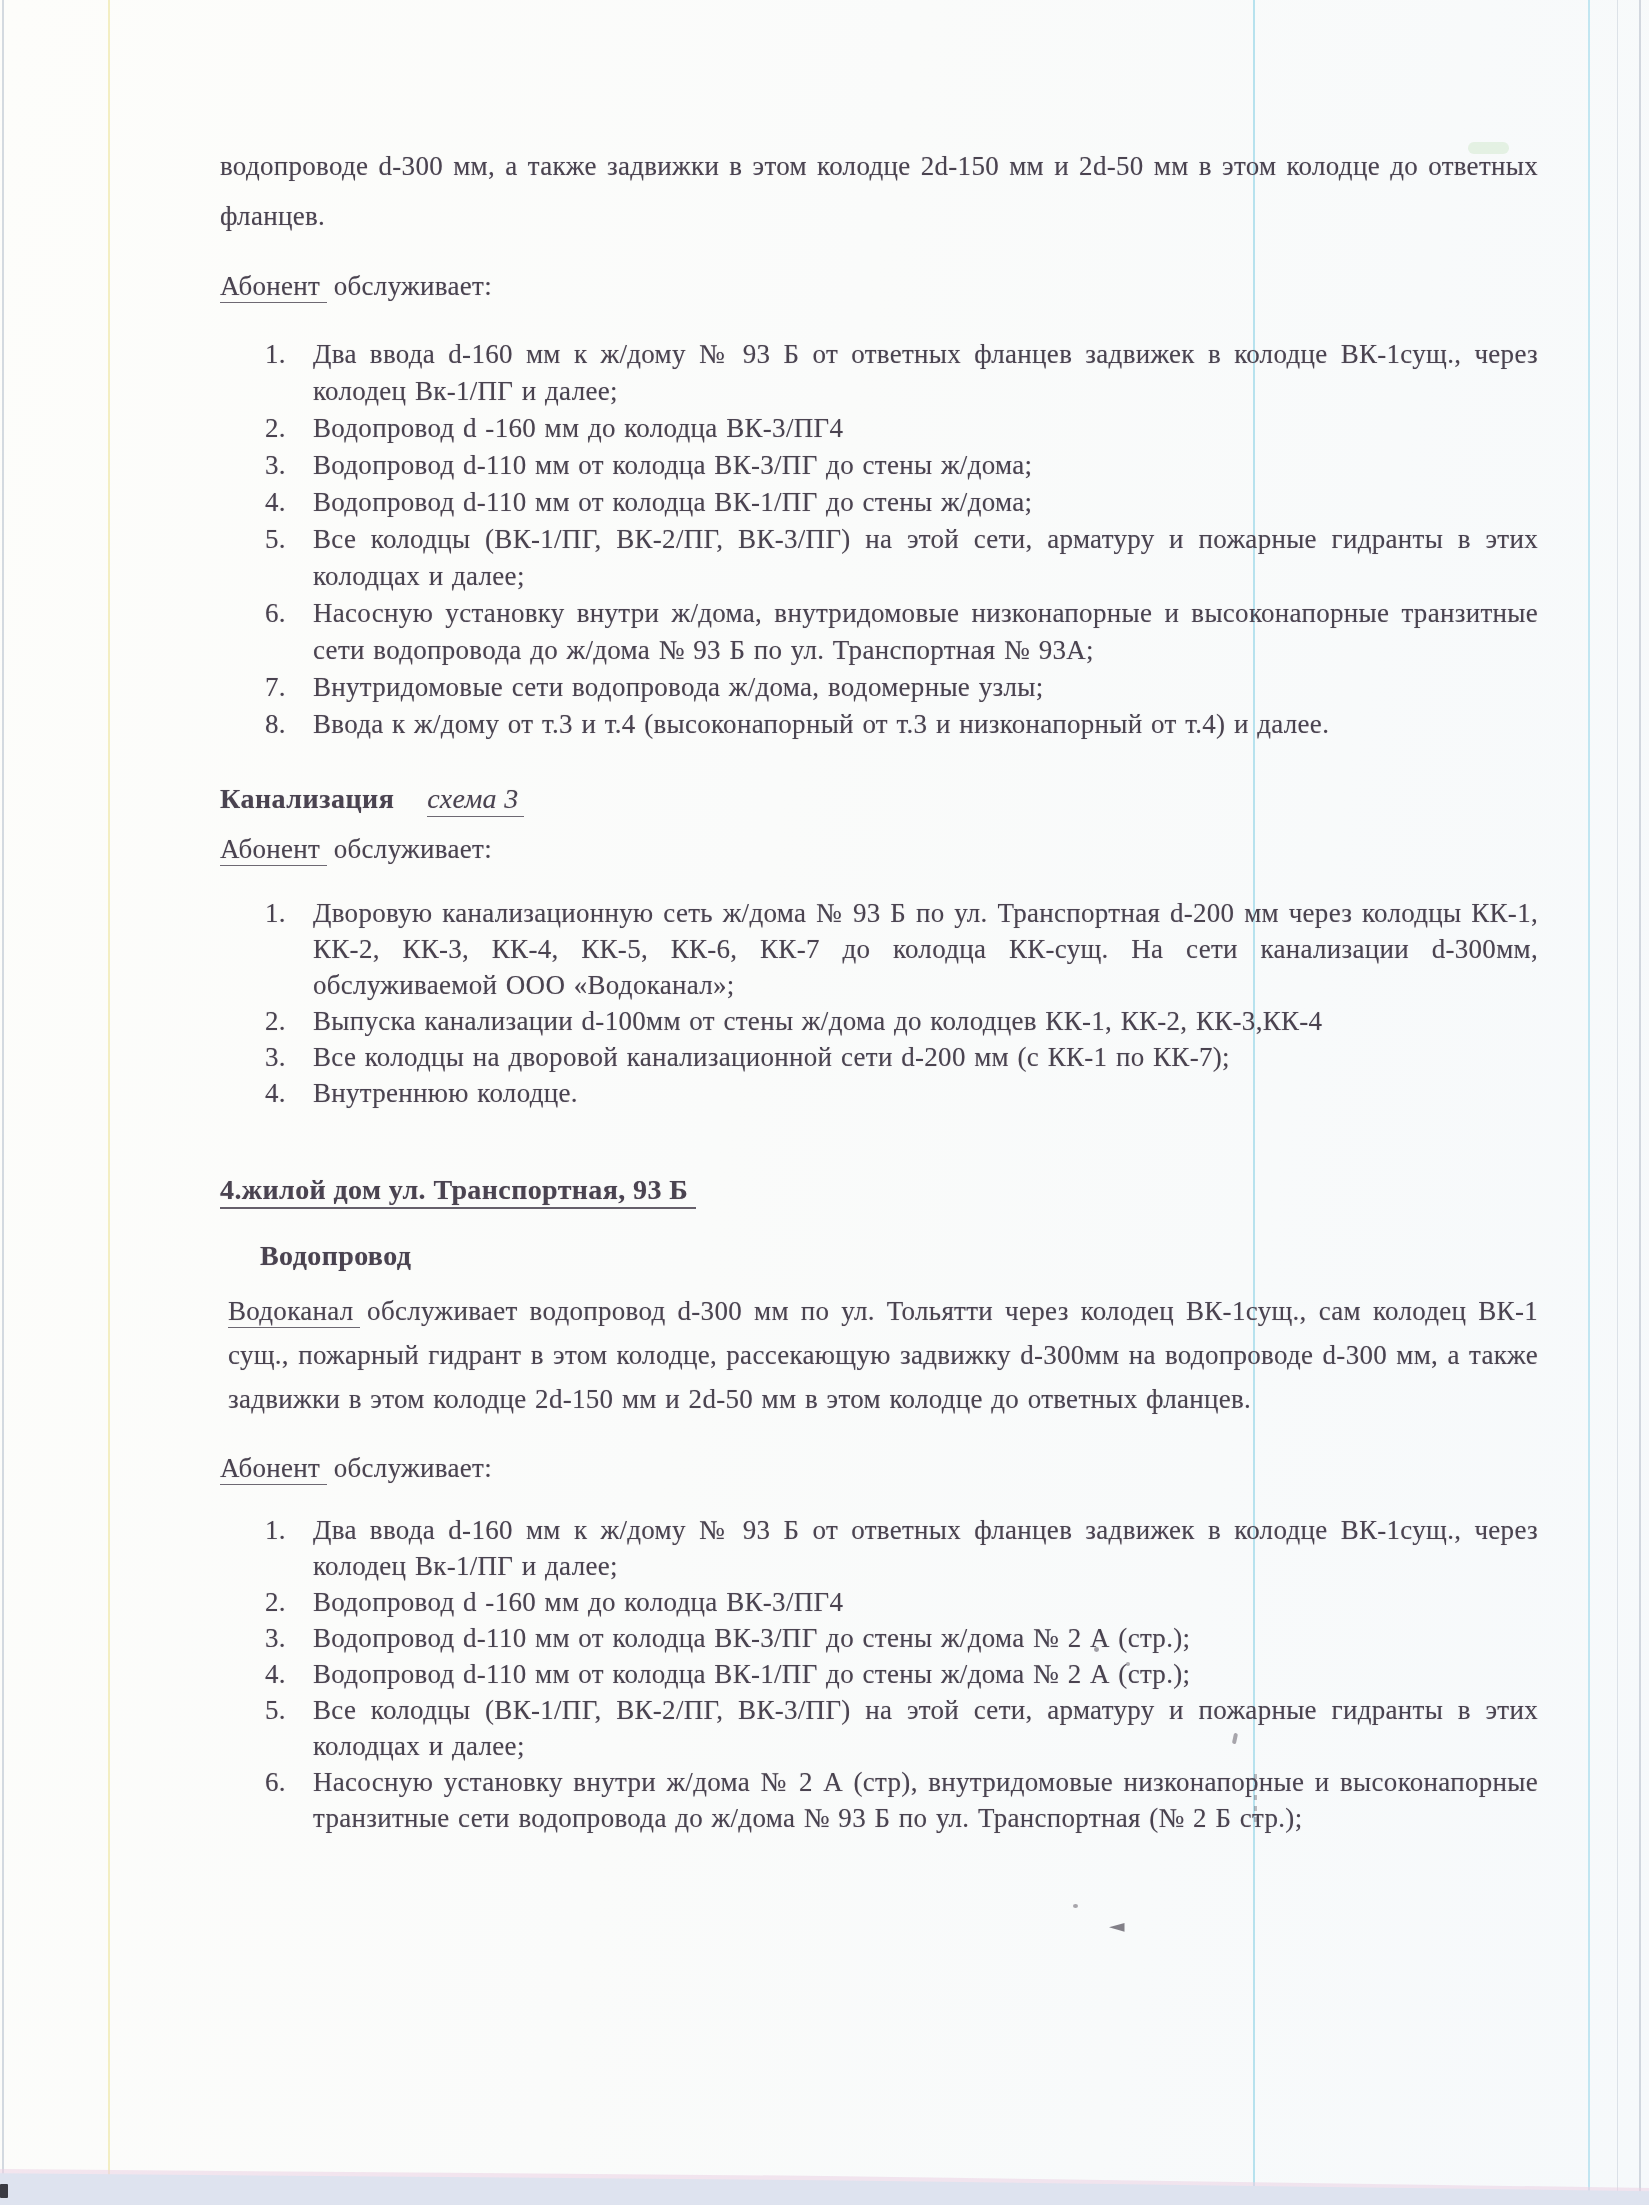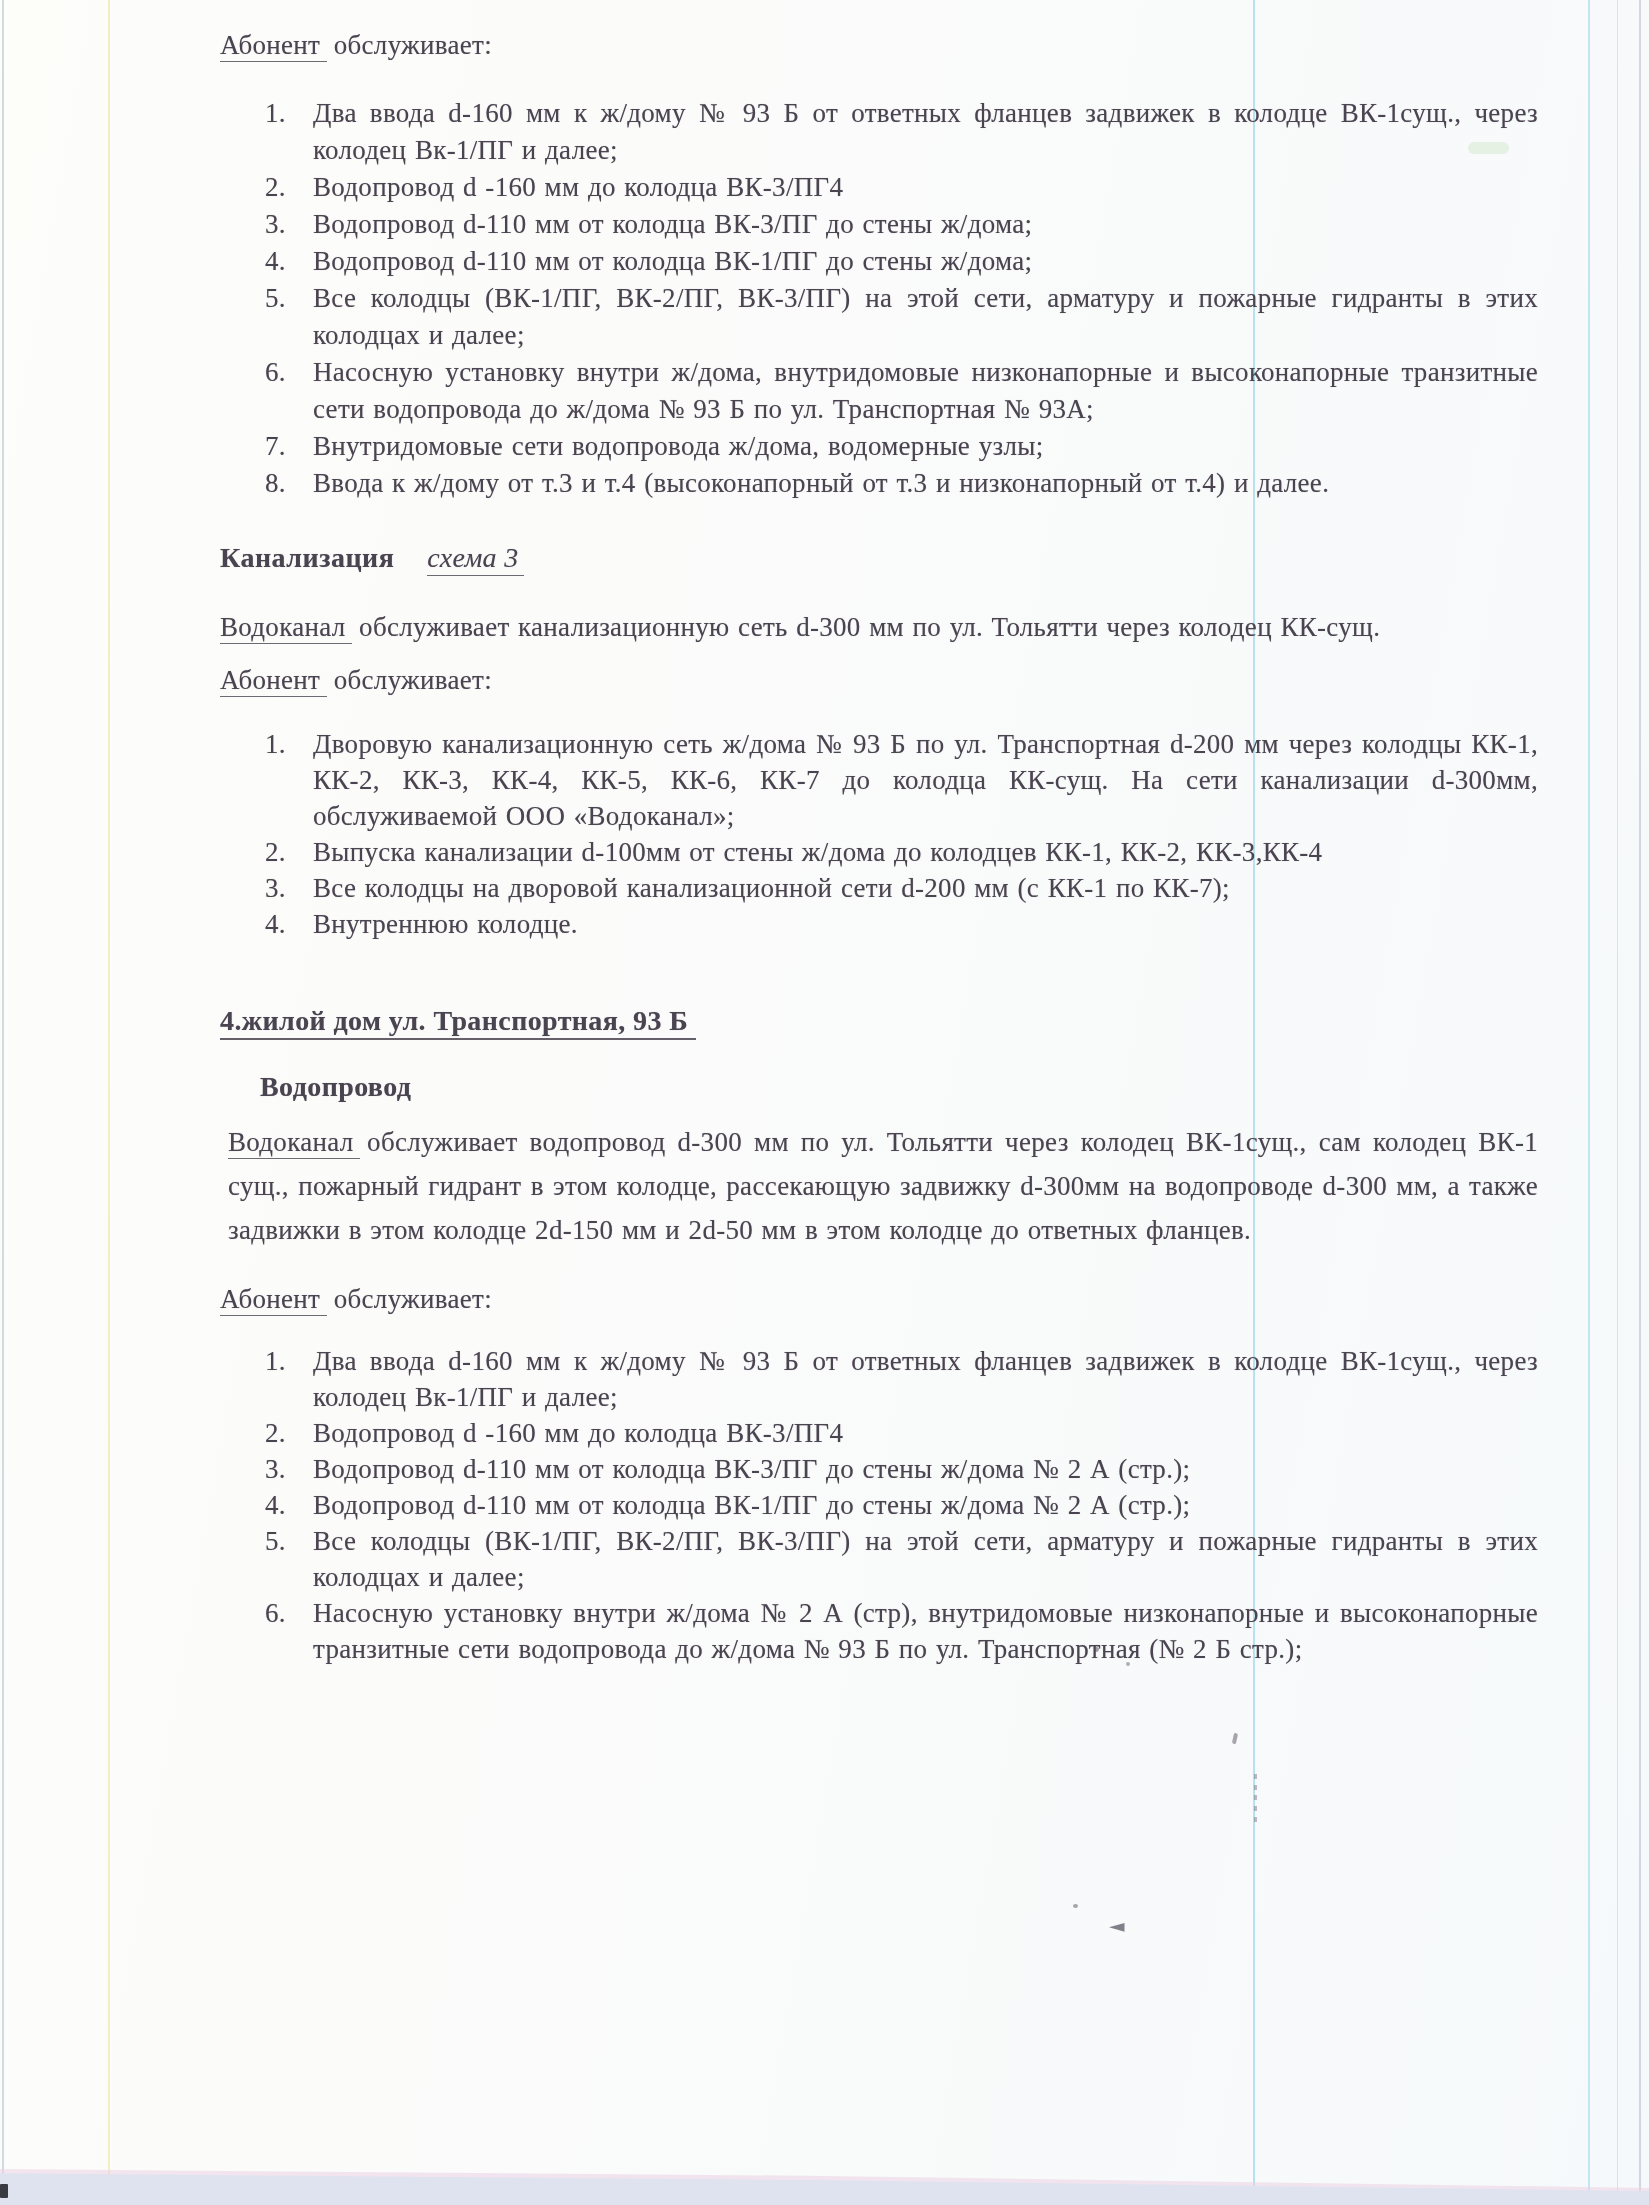--- a/index.html
+++ b/index.html
@@ -64,20 +64,21 @@
 <div class="vline vl-left"></div>
 <div class="vline vl-yellow"></div>
 <div class="vline vl-cyan1"></div>
 <div class="vline vl-cyan2"></div>
 <div class="vline vl-faint"></div>
 <div class="vline vl-grey"></div>
 <div class="smudge"></div>
 
 <div class="content">
 
+  <div class="para p-intro">водопроводе d-300 мм, а также задвижки в этом колодце 2d-150 мм и 2d-50 мм в этом колодце до ответных фланцев.</div>
 
   <div class="h-sub m1"><span class="lead">Абонент</span><span>обслуживает:</span></div>
 
   <div class="list list-1">
     <div class="li">
         <span class="num">1.</span>
         <span class="txt">Два ввода d-160 мм к ж/дому № 93 Б от ответных фланцев задвижек в колодце ВК-1сущ., через колодец Вк-1/ПГ и далее;</span>
       </div>
     <div class="li">
         <span class="num">2.</span>
@@ -104,21 +105,20 @@
         <span class="txt">Внутридомовые сети водопровода ж/дома, водомерные узлы;</span>
       </div>
     <div class="li">
         <span class="num">8.</span>
         <span class="txt">Ввода к ж/дому от т.3 и т.4 (высоконапорный от т.3 и низконапорный от т.4) и далее.</span>
       </div>
   </div>
 
   <div class="h-kanaliz"><span>Канализация</span><span class="schema">схема 3</span></div>
 
-  <div class="para p-kk"><span class="lead">Водоканал</span><span>обслуживает канализационную сеть d-300 мм по ул. Тольятти через колодец КК-сущ.</span></div>
 
   <div class="h-sub m2"><span class="lead">Абонент</span><span>обслуживает:</span></div>
 
   <div class="list list-2">
     <div class="li">
         <span class="num">1.</span>
         <span class="txt">Дворовую канализационную сеть ж/дома № 93 Б по ул. Транспортная d-200 мм через колодцы КК-1, КК-2, КК-3, КК-4, КК-5, КК-6, КК-7 до колодца КК-сущ. На сети канализации d-300мм, обслуживаемой ООО «Водоканал»;</span>
       </div>
     <div class="li">
         <span class="num">2.</span>

